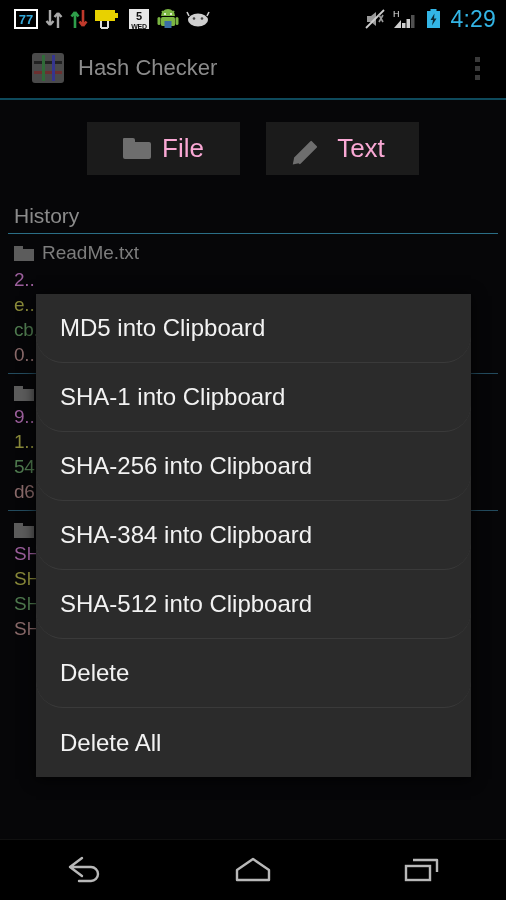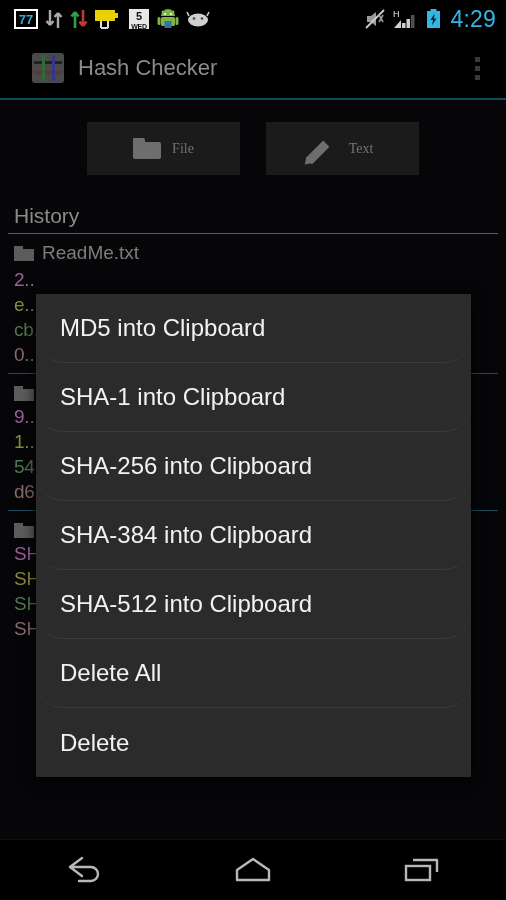--- a/index.html
+++ b/index.html
@@ -141,23 +141,23 @@
     width: 153px; height: 53px;
     background: #1b1b1b;
     border: none;
     display: flex;
     align-items: center;
     justify-content: center;
     gap: 11px;
     cursor: pointer;
   }
   .modebtn .lbl {
-    color: #737373;
-    font-size: 14px;
-    font-family: Liberation Serif, serif;
+    color: #f9a8d4;
+    font-size: 26px;
+    font-family: Liberation Sans, sans-serif;
   }
   .folder-ico {
     width: 28px; height: 21px;
     position: relative;
     flex: none;
   }
   .folder-ico::before {
     content:"";
     position:absolute; left:0; top:0;
     width: 12px; height: 4px;
@@ -435,22 +435,22 @@
     </div>
 
   </div>
 
   <div class="popup">
     <div class="popup-item">MD5 into Clipboard</div>
     <div class="popup-item">SHA-1 into Clipboard</div>
     <div class="popup-item">SHA-256 into Clipboard</div>
     <div class="popup-item">SHA-384 into Clipboard</div>
     <div class="popup-item">SHA-512 into Clipboard</div>
+    <div class="popup-item">Delete</div>
     <div class="popup-item">Delete All</div>
-    <div class="popup-item">Delete</div>
   </div>
 
 </div>
 
 <div class="nav-bar">
   <div class="nav-btn">
     <svg width="46" height="30" viewBox="0 0 46 30">
       <path d="M9 12 L21 3 M9 12 L21 21 M9 12 L30 12 a7 7 0 0 1 0 14 L18 26" stroke="#b8b8b8" stroke-width="2.4" fill="none" stroke-linecap="round" stroke-linejoin="round"></path>
     </svg>
   </div>

